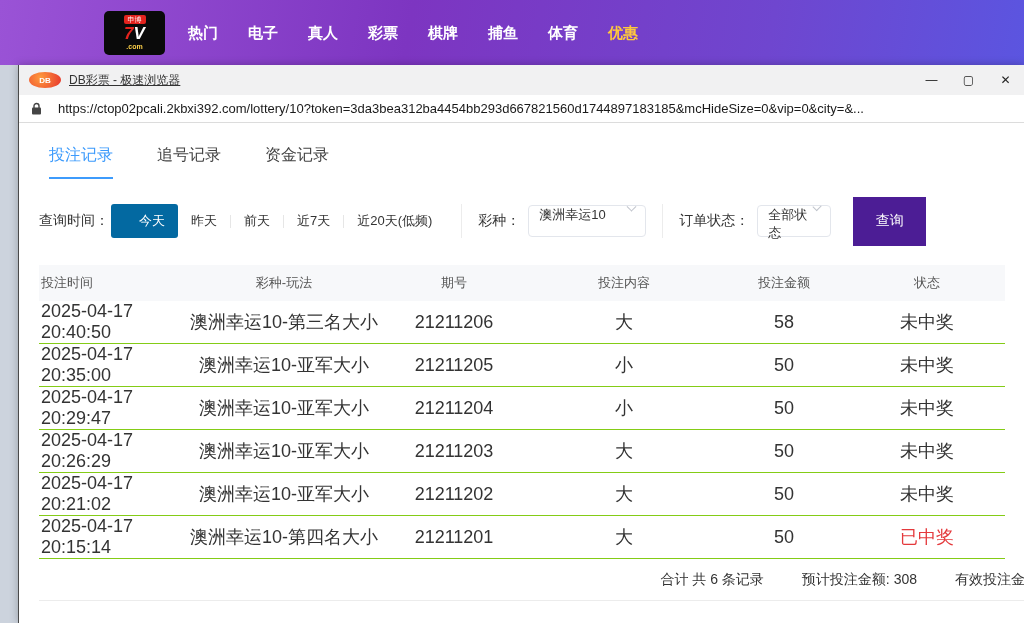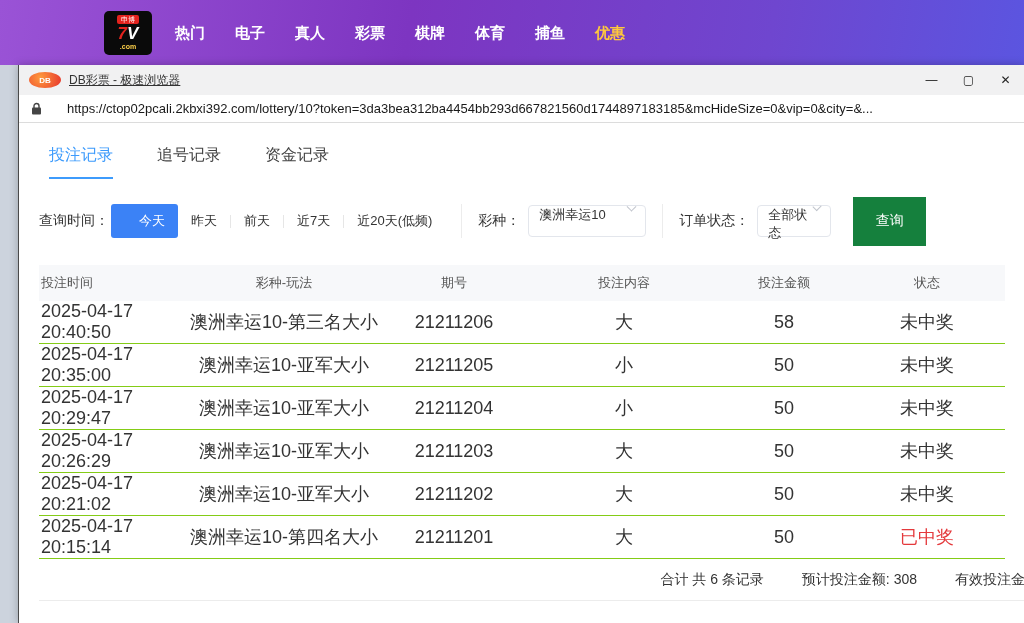--- a/index.html
+++ b/index.html
@@ -3,21 +3,21 @@
 <meta charset="utf-8">
 <style>
   * { margin:0; padding:0; box-sizing:border-box; }
   html,body { width:1024px; height:623px; overflow:hidden; }
   body { font-family:"Liberation Sans","DejaVu Sans",sans-serif; background:#ccd3dd; position:relative; }
 
   
   .topbar { position:absolute; top:0; left:0; width:1024px; height:65px;
     background:linear-gradient(100deg,#9a53d6 0%,#7d35c1 40%,#6f46cf 75%,#5b55e0 100%);
     display:flex; align-items:center; padding-left:104px; }
-  .logo { width:48px; height:44px; background:#0a0a0a; border-radius:5px; display:flex;
+  .logo { width:61px; height:44px; background:#0a0a0a; border-radius:5px; display:flex;
     flex-direction:column; align-items:center; justify-content:center; line-height:1; flex:0 0 auto; }
   .logo-badge { background:#e3231e; color:#fff; font-size:7px; padding:1px 4px; border-radius:2px; margin-bottom:1px; }
   .logo-main { font-size:17px; font-weight:bold; font-style:italic; }
   .logo-main .seven { color:#e3231e; }
   .logo-main .vee { color:#fff; }
   .logo-com { color:#ffd24a; font-size:7px; font-weight:bold; margin-top:1px; }
   .nav-menu { display:flex; margin-left:8px; }
   .nav-item { color:#fff; font-size:15px; font-weight:bold; padding:0 15px; line-height:65px; cursor:pointer; }
   .nav-item.highlight { color:#ffc93c; }
 
@@ -28,45 +28,45 @@
   .favicon { width:32px; height:16px; border-radius:50%;
     background:radial-gradient(circle at 35% 35%,#ff9a3d,#e6342c); color:#fff; font-size:8px; font-weight:bold;
     display:flex; align-items:center; justify-content:center; margin-right:8px; }
   .wtitle { font-size:12px; color:#333;text-decoration:underline; }
   .win-controls { margin-left:auto; display:flex; }
   .win-btn { width:37px; height:30px; display:flex; align-items:center; justify-content:center;
     font-size:12px; color:#222; cursor:pointer; }
   .addressbar { height:28px; background:#fff; border-bottom:1px solid #dcdcdc; display:flex;
     align-items:center; padding:0 12px; flex:0 0 auto; }
   .lock-icon { flex:0 0 auto; display:flex; }
-  .url { font-size:13px; color:#1a1a1a; margin-left:25px; white-space:nowrap; overflow:hidden; }
+  .url { font-size:13px; color:#1a1a1a; margin-left:16px; white-space:nowrap; overflow:hidden; }
 
   .content { flex:1; background:#fff; overflow:hidden; }
 
   
   .tabs { display:flex; gap:44px; padding:22px 0 0 30px;text-align:center; }
   .tab { font-size:16px; color:#444; padding-bottom:11px; cursor:pointer; }
   .tab.active { color:#3d9bfc; border-bottom:2px solid #3d9bfc; }
 
   
   .filters { display:flex; align-items:center; padding-left:20px; margin-top:24px; height:36px; }
   .f-label { font-size:14px; color:#333; white-space:nowrap; }
   .time-group { display:flex; align-items:center; margin-left:2px; }
   .time-btn { font-size:13px; color:#333; padding:8px 13px; background:none; border:none;
     font-family:inherit; cursor:pointer; white-space:nowrap; }
-  .time-btn.active { background:#3b82f6; color:#fff; border-radius:3px;padding-left:28px; }
+  .time-btn.active { background:#0369a1; color:#fff; border-radius:3px;padding-left:28px; }
   .sep-sm { width:1px; height:13px; background:#e6e6e6; }
   .sep-lg { width:1px; height:34px; background:#ececec; margin:0 16px; }
   .select { display:flex; justify-content:space-between; border:1px solid #e3e6ec;
     border-radius:4px; height:32px; padding:0 10px; font-size:13px; color:#333; cursor:pointer; background:#fff; }
   .select.lottery { width:118px; margin-left:8px; }
   .select.status { width:74px; margin-left:8px; }
   .chevron { width:7px; height:7px; border-right:1.5px solid #c0c4cc; border-bottom:1.5px solid #c0c4cc;
     transform:rotate(45deg) translate(-2px,-2px); }
-  .search-btn { background:#15803d; color:#fff; font-size:14px; border:none; border-radius:0;
+  .search-btn { background:#4c1d95; color:#fff; font-size:14px; border:none; border-radius:0;
     width:73px; height:49px; margin-left:22px; cursor:pointer; font-family:inherit; }
 
   
   table { border-collapse:collapse; width:966px; margin:26px 20px 0; table-layout:fixed; }
   col.c1{width:150px} col.c2{width:190px} col.c3{width:150px} col.c4{width:190px} col.c5{width:130px} col.c6{width:156px}
   thead th { background:#f7f8fa; font-weight:normal; font-size:13px; color:#555; height:36px; text-align:center; }
   thead th.left, tbody td.left { text-align:left; padding-left:2px; }
   tbody td { font-size:18px; color:#333; height:40px; text-align:center; border-bottom:1px solid #84cc16; }
   td.won { color:#e4393c; }
 
@@ -83,22 +83,22 @@
     <span class="logo-badge">申博</span>
     <span class="logo-main"><span class="seven">7</span><span class="vee">V</span></span>
     <span class="logo-com">.com</span>
   </div>
   <div class="nav-menu">
     <span class="nav-item">热门</span>
     <span class="nav-item">电子</span>
     <span class="nav-item">真人</span>
     <span class="nav-item">彩票</span>
     <span class="nav-item">棋牌</span>
+    <span class="nav-item">捕鱼</span>
     <span class="nav-item">体育</span>
-    <span class="nav-item">捕鱼</span>
     <span class="nav-item highlight">优惠</span>
   </div>
 </div>
 
 <div class="window">
 
   <div class="titlebar">
     <span class="favicon">DB</span>
     <span class="wtitle">DB彩票 - 极速浏览器</span>
     <span class="win-controls">

